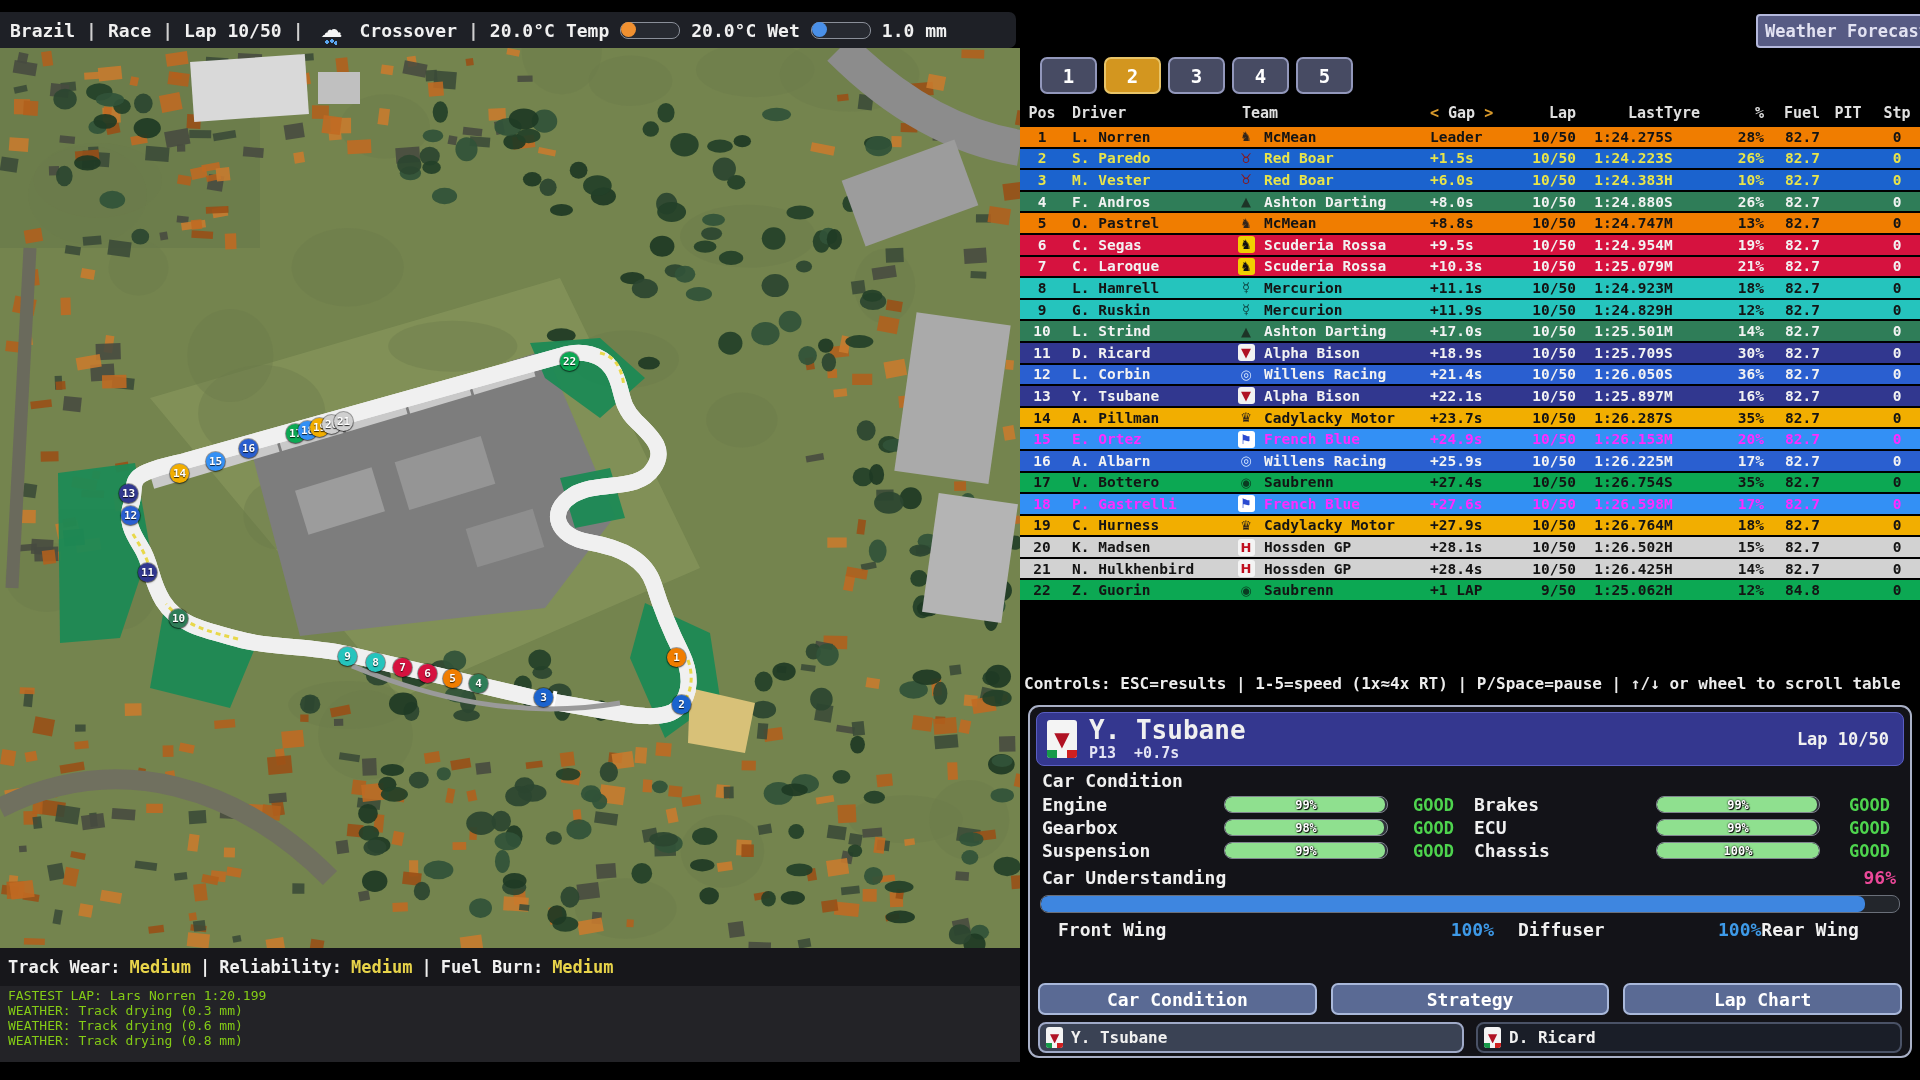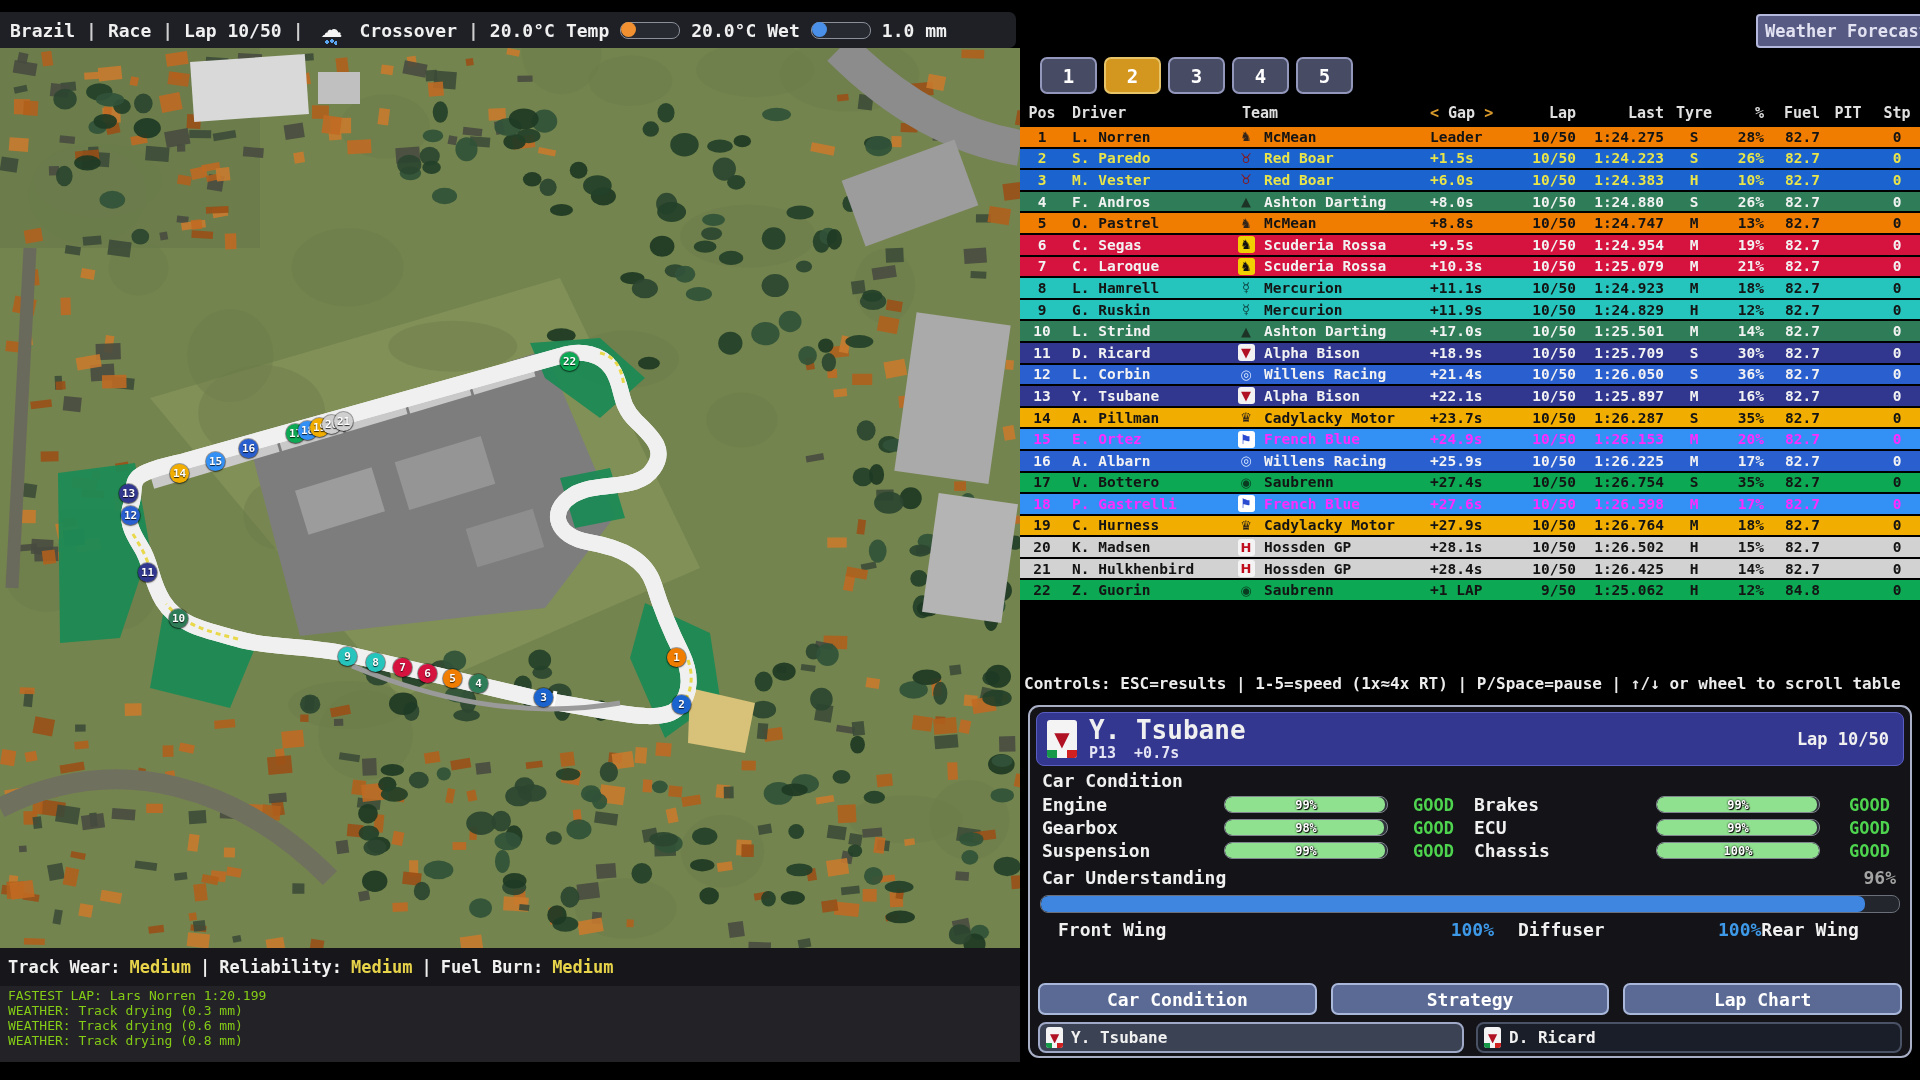--- a/index.html
+++ b/index.html
@@ -44,21 +44,21 @@
   .tbody{position:absolute;left:1020px;top:127px;width:900px;display:flex;flex-direction:column;gap:2px;}
   .trow{height:19.6px;font-size:14.5px;cursor:pointer;}
   .c-pos{width:44px;text-align:center;flex:none;}
   .c-driver{width:170px;padding-left:8px;box-sizing:border-box;flex:none;overflow:hidden;}
   .c-icon{width:24px;flex:none;display:flex;justify-content:center;}
   .c-team{width:166px;padding-left:6px;box-sizing:border-box;flex:none;overflow:hidden;}
   .c-teamhead{width:190px;padding-left:8px;box-sizing:border-box;flex:none;}
   .c-gap{width:102px;padding-left:6px;box-sizing:border-box;flex:none;}
   .c-lap{width:50px;text-align:right;flex:none;}
   .c-last{width:88px;text-align:right;flex:none;}
-  .c-tyre{width:60px;text-align:center;flex:none;}
+  .c-tyre{width:60px;flex:none;}
   .c-pct{width:40px;text-align:right;flex:none;}
   .c-fuel{width:56px;text-align:right;flex:none;}
   .c-pit{width:56px;text-align:center;flex:none;}
   .c-stp{width:42px;text-align:center;flex:none;}
   .gap-arrow{color:#d99a2b;}
   .tico{display:inline-flex;width:17px;height:17px;border-radius:3px;align-items:center;justify-content:center;
         font-size:13px;line-height:1;font-family:"DejaVu Sans",sans-serif;}
   
   .controls{position:absolute;left:1024px;top:674px;width:896px;height:24px;font-size:16px;color:#ececec;
             white-space:nowrap;overflow:hidden;}
@@ -81,21 +81,21 @@
   .cond-grid{position:absolute;left:12px;top:87px;right:8px;display:flex;flex-direction:column;gap:4px;}
   .crow{display:grid;grid-template-columns:182px 164px 66px 20px 182px 164px 70px;align-items:center;height:19px;}
   .clabel{font-size:18px;}
   .cbar{position:relative;width:162px;height:15px;background:#2e323a;border:1px solid #80858f;
         border-radius:8px;overflow:hidden;}
   .cbar .fill{position:absolute;left:0;top:0;bottom:0;background:#8fe08f;border-radius:7px;}
   .cbar .pct{position:absolute;inset:0;display:flex;align-items:center;justify-content:center;
              font-size:12px;color:#fff;text-shadow:1px 1px 1px #000,0 0 2px #000;}
   .good{font-size:17px;color:#4ed44e;text-align:right;}
   .und-row{position:absolute;left:12px;right:14px;top:160px;display:flex;font-size:18px;}
-  .und-pct{margin-left:auto;color:#a3a3a3;}
+  .und-pct{margin-left:auto;color:#ec4899;}
   .und-bar{position:absolute;left:10px;right:10px;top:188px;height:16px;background:#23262c;
            border:1px solid #6a6f79;border-radius:8px;overflow:hidden;}
   .und-bar .fill{position:absolute;left:0;top:0;bottom:0;background:#3e86e0;border-radius:7px;}
   .parts-grid{position:absolute;left:28px;right:14px;top:212px;display:flex;flex-direction:row;}
   .prow2{display:grid;grid-template-columns:200px 236px 24px 200px 1fr;height:20px;align-items:center;font-size:18px;}
   .pval{text-align:right;color:#3e9ae8;}
   .panel-buttons{position:absolute;left:8px;right:8px;top:276px;height:32px;display:flex;gap:14px;}
   .pbtn{flex:1;background:#5a6a94;border:2px solid #a9b8da;border-radius:7px;color:#fff;
         font:700 18px "DejaVu Sans Mono",monospace;display:flex;align-items:center;justify-content:center;cursor:pointer;}
   .driver-tabs{position:absolute;left:8px;right:8px;top:315px;height:31px;display:flex;gap:12px;}

